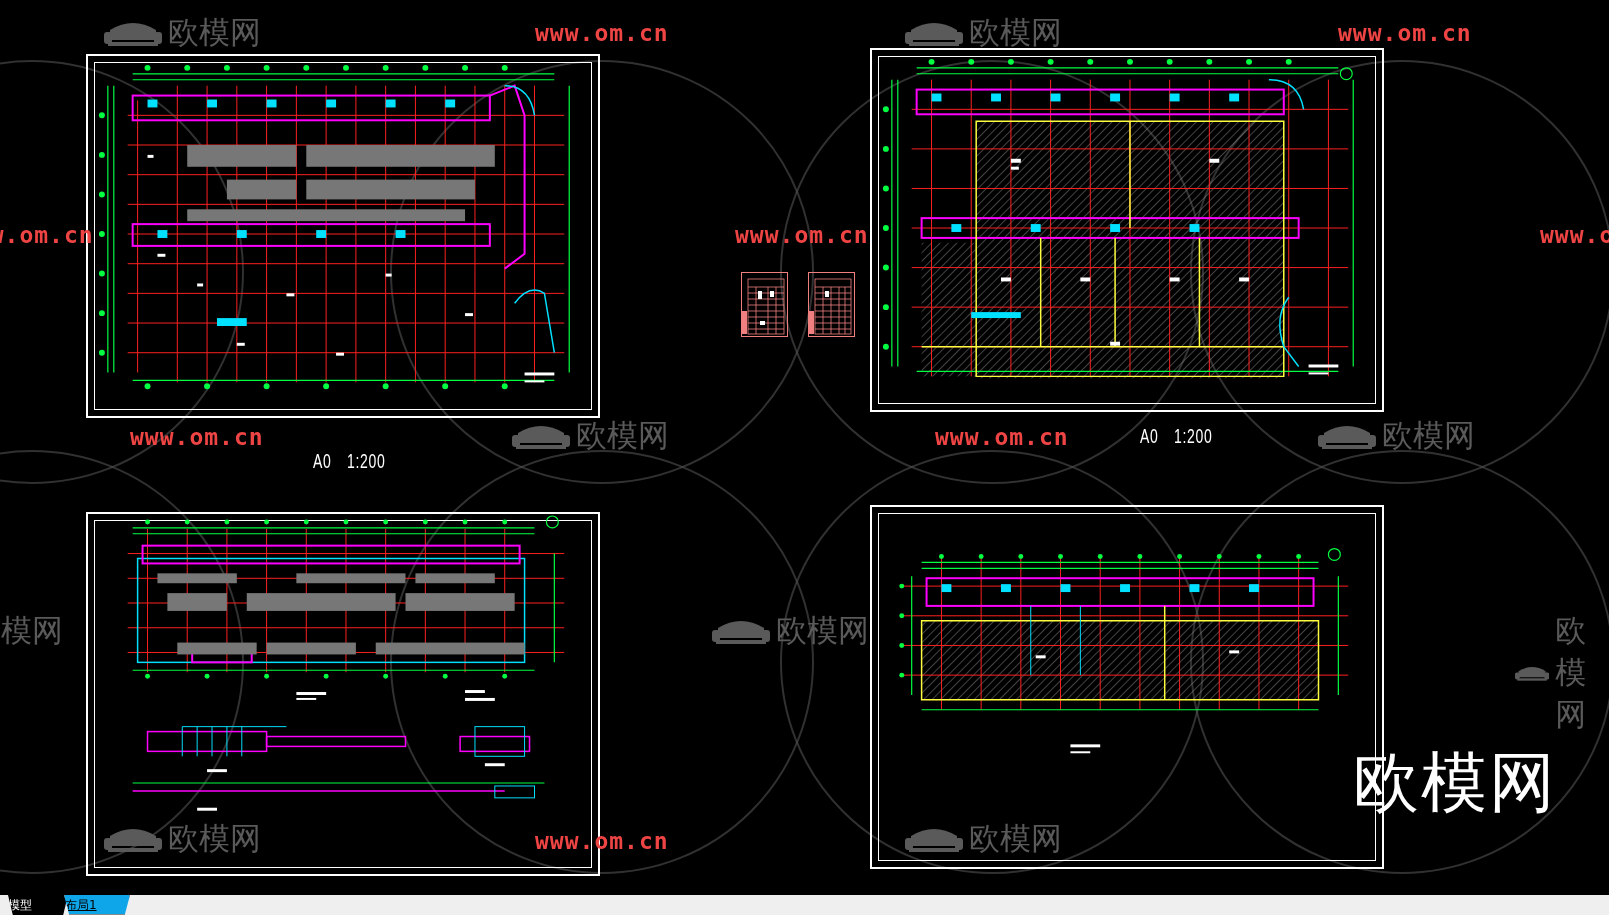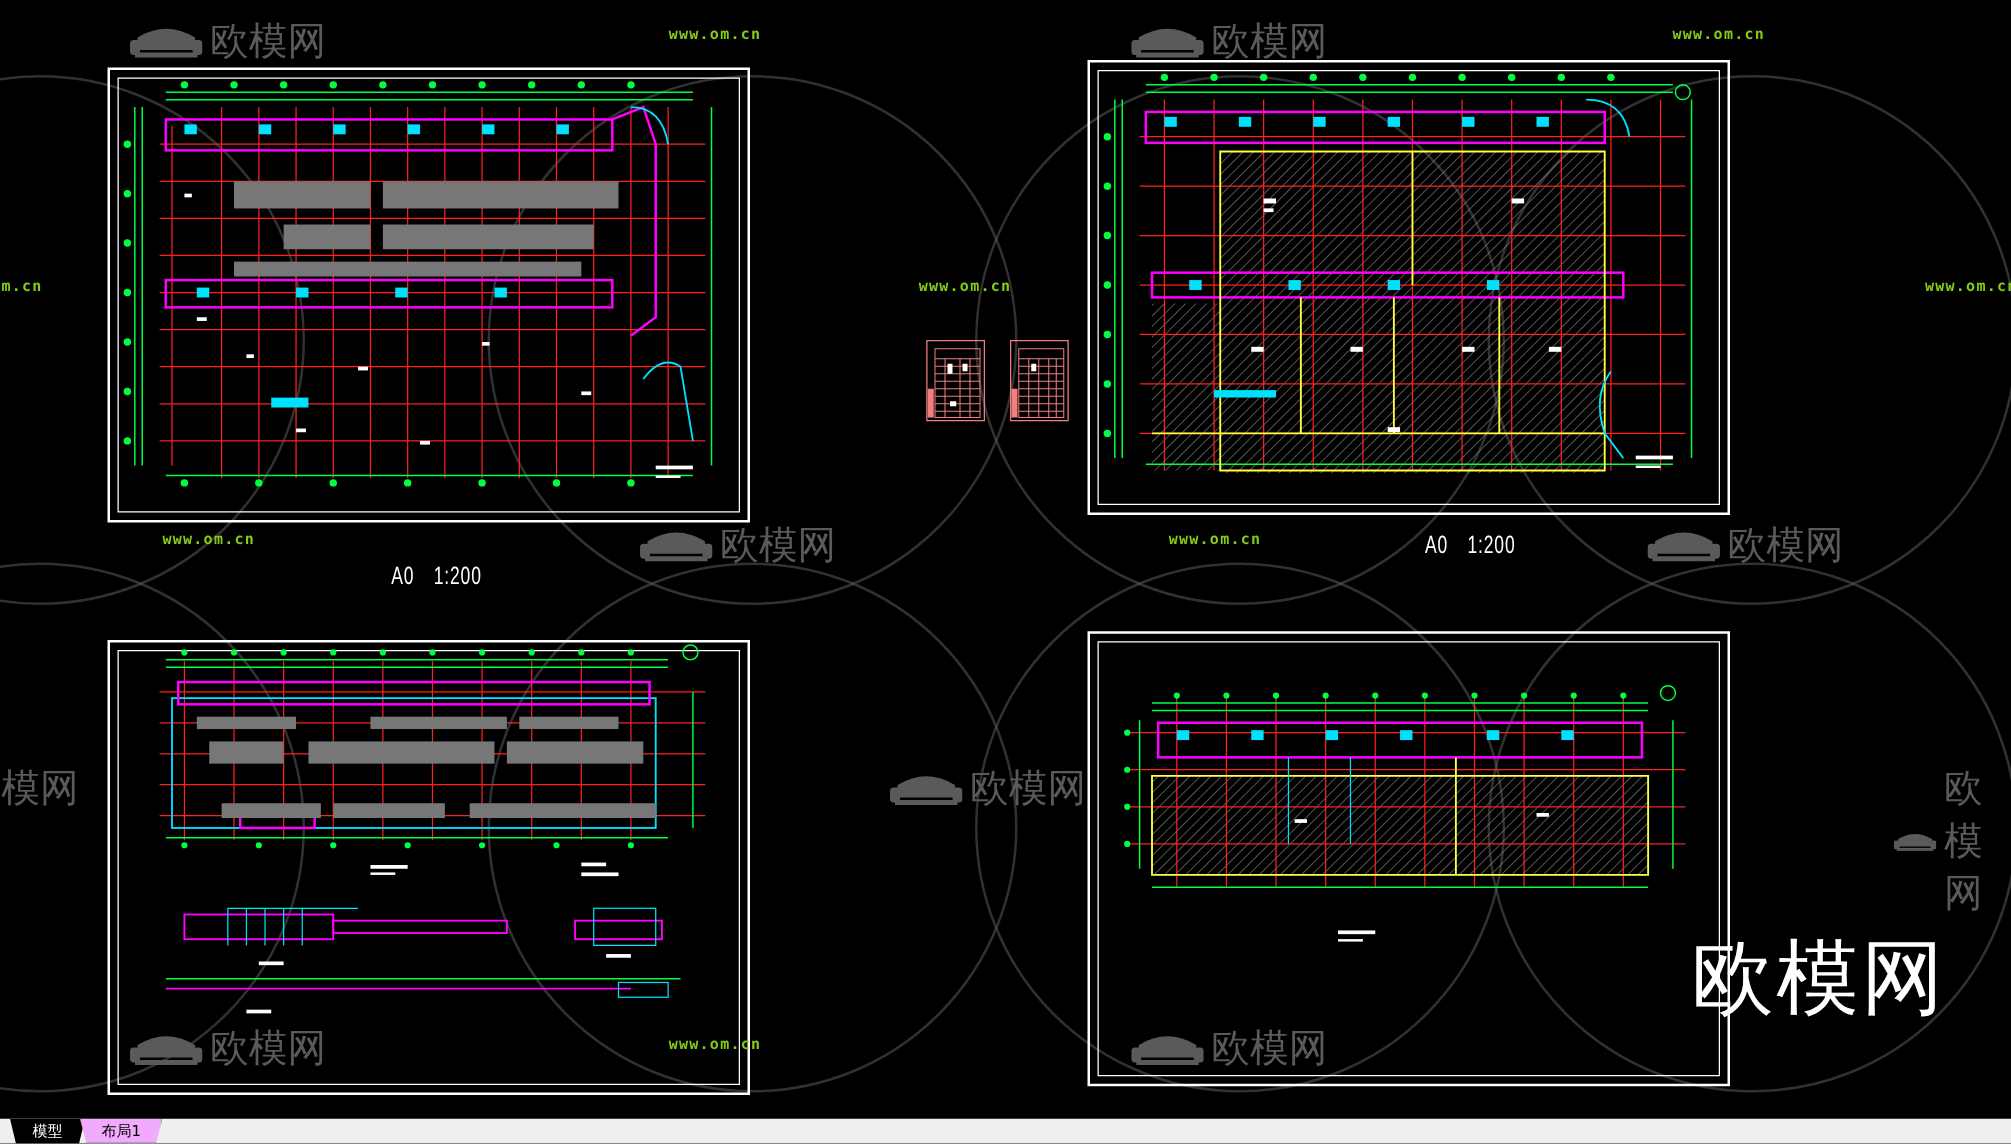--- a/index.html
+++ b/index.html
@@ -3,31 +3,31 @@
 <meta charset="utf-8">
 <style>
   html,body{margin:0;padding:0;}
   body{width:1609px;height:915px;background:#000;position:relative;overflow:hidden;font-family:"DejaVu Sans",sans-serif;}
   #canvas{position:absolute;left:0;top:0;width:1609px;height:895px;background:#000;overflow:hidden;}
   .sheet{position:absolute;border:2px solid #fff;box-sizing:border-box;}
   .sheet .inner{position:absolute;left:6px;top:6px;right:6px;bottom:6px;border:1px solid #fff;}
   .sheet svg{position:absolute;left:0;top:0;width:100%;height:100%;}
   .scale-label{position:absolute;color:#fff;font-family:"Liberation Sans",sans-serif;font-size:20px;transform:scaleX(0.7);transform-origin:left top;letter-spacing:1px;}
   .scale-label span{margin-right:22px;}
-  .wm-url{position:absolute;color:#84cc16;font-family:"DejaVu Sans Mono",monospace;font-size:12px;font-weight:bold;letter-spacing:1px;}
+  .wm-url{position:absolute;color:#ef4444;font-family:"DejaVu Sans Mono",monospace;font-size:23px;font-weight:bold;letter-spacing:1px;}
   .wm-logo{position:absolute;color:#5a5a5a;font-family:"DejaVu Sans",sans-serif;font-size:31px;display:flex;align-items:center;gap:6px;}
   .wm-logo .sofa{width:58px;height:30px;}
   .arc{position:absolute;border:2px solid rgba(90,90,90,0.55);border-radius:50%;}
   .big-brand{position:absolute;right:52px;top:738px;color:#fff;font-family:"DejaVu Sans",sans-serif;font-size:66px;letter-spacing:2px;}
   .big-id{position:absolute;right:52px;top:820px;color:#fff;font-family:"DejaVu Sans",sans-serif;font-size:38px;letter-spacing:0px;}
   .table-sheet{position:absolute;border:1px solid #f08080;background:transparent;}
   #tabbar{position:absolute;left:0;top:895px;width:1609px;height:20px;background:#efefef;}
-  .tab{position:absolute;top:0;height:20px;font-size:12px;line-height:20px;text-align:center;font-family:"DejaVu Sans",sans-serif;}
+  .tab{position:absolute;top:0;height:20px;font-size:12px;line-height:20px;font-family:"DejaVu Sans",sans-serif;}
   .tab.active{left:8px;width:60px;background:#000;color:#fff;clip-path:polygon(0 0,100% 0,92% 100%,8% 100%);}
-  .tab.inactive{left:64px;width:66px;background:#f0abfc;color:#000;border:1px solid #888;border-top:none;box-sizing:border-box;clip-path:polygon(0 0,100% 0,92% 100%,8% 100%);}
+  .tab.inactive{left:64px;width:66px;background:#0ea5e9;color:#000;border:1px solid #888;border-top:none;box-sizing:border-box;clip-path:polygon(0 0,100% 0,92% 100%,8% 100%);text-decoration:underline;}
 </style>
 </head>
 <body>
 
 <div id="canvas">
 
   <div class="arc" style="left:-180px;top:60px;width:420px;height:420px;"></div>
   <div class="arc" style="left:390px;top:60px;width:420px;height:420px;"></div>
   <div class="arc" style="left:780px;top:60px;width:420px;height:420px;"></div>
   <div class="arc" style="left:1190px;top:60px;width:420px;height:420px;"></div>

